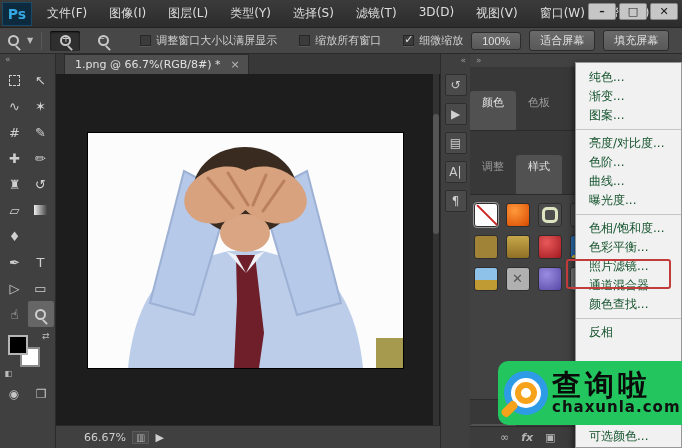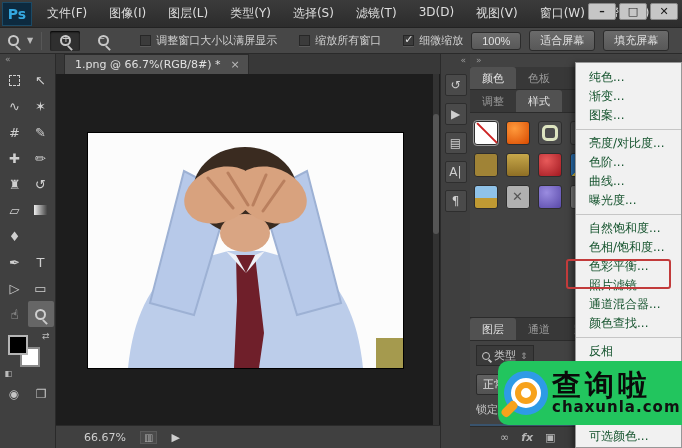--- a/index.html
+++ b/index.html
@@ -60,34 +60,34 @@
   .toolextra { display:flex; justify-content:space-around; margin-top:14px; color:#c5c5c5; font-size:12px; }
 
   
   .canvas { position:absolute; left:56px; top:74px; width:384px; height:351px; background:#1d1d1d; }
   .photo { position:absolute; left:32px; top:59px; width:315px; height:235px; box-shadow:0 0 0 1px #000; }
   .vscroll { position:absolute; right:1px; top:0; width:6px; height:351px; background:#333; }
   .vscroll .thumb { position:absolute; top:40px; width:6px; height:120px; background:#555; border-radius:3px; }
 
   
   .statusbar { position:absolute; left:56px; top:425px; width:384px; height:23px; background:#404040;
-    border-top:1px solid #2a2a2a; display:flex; align-items:center; gap:14px; padding-left:28px; font-size:11px; color:#cfcfcf; }
+    border-top:1px solid #2a2a2a; display:flex; align-items:center; gap:6px; padding-left:28px; font-size:11px; color:#cfcfcf; }
   .statusbar .docicon { font-size:10px; color:#aaa; border:1px solid #5a5a5a; padding:0 3px; background:#4a4a4a; }
 
   
   .iconstrip { position:absolute; left:440px; top:54px; width:30px; height:394px; background:#3f3f3f; border-left:1px solid #2a2a2a; }
   .iconstrip .collapse { text-align:right; padding:1px 4px 2px; color:#9a9a9a; font-size:9px; }
   .pico { width:22px; height:22px; margin:7px auto; background:#4a4a4a; border:1px solid #2e2e2e; border-radius:2px;
     display:flex; align-items:center; justify-content:center; color:#cfcfcf; font-size:12px; }
 
   
   .panels { position:absolute; left:470px; top:54px; width:212px; height:394px; background:#424242; }
   .panels .collapse { text-align:left; padding:1px 6px 2px; color:#9a9a9a; font-size:9px; }
   .ptabs { display:flex; background:#383838; border-bottom:1px solid #2b2b2b; }
-  .ptab { padding:4px 12px 3px; font-size:11px; color:#9a9a9a; }
+  .ptab { padding:4px 12px 20px; font-size:11px; color:#9a9a9a;margin-top:24px; }
   .ptab.active { background:#515151; color:#e2e2e2; border-radius:3px 3px 0 0; }
   .stylegrid { display:grid; grid-template-columns:repeat(4,24px); gap:8px; padding:8px 0 0 4px; }
   .sw { width:24px; height:24px; border-radius:3px; border:1px solid #2e2e2e; position:relative; }
   .sw.none { background:#fff; }
   .sw.none::after { content:""; position:absolute; left:-2px; top:10px; width:28px; height:2px; background:#c22; transform:rotate(45deg); }
   .sw.first { outline:1px solid #999; }
   .sw.ring { background:#4c4c4c; }
   .sw.ring::after { content:""; position:absolute; inset:3px; border:3px solid #dde4c0; border-radius:5px; }
   .sw.pattern::after { content:"✕"; position:absolute; left:5px; top:3px; color:#555; font-size:13px; }
   .panelgap { height:108px; }
@@ -410,23 +410,20 @@
     <div class="mi">
       <span>色阶...</span>
     </div>
     <div class="mi">
       <span>曲线...</span>
     </div>
     <div class="mi divafter">
       <span>曝光度...</span>
     </div>
     <div class="mi">
-      <span>自然饱和度...</span>
-    </div>
-    <div class="mi">
       <span>色相/饱和度...</span>
     </div>
     <div class="mi">
       <span>色彩平衡...</span>
     </div>
     <div class="mi">
       <span>照片滤镜...</span>
     </div>
     <div class="mi">
       <span>通道混合器...</span>

